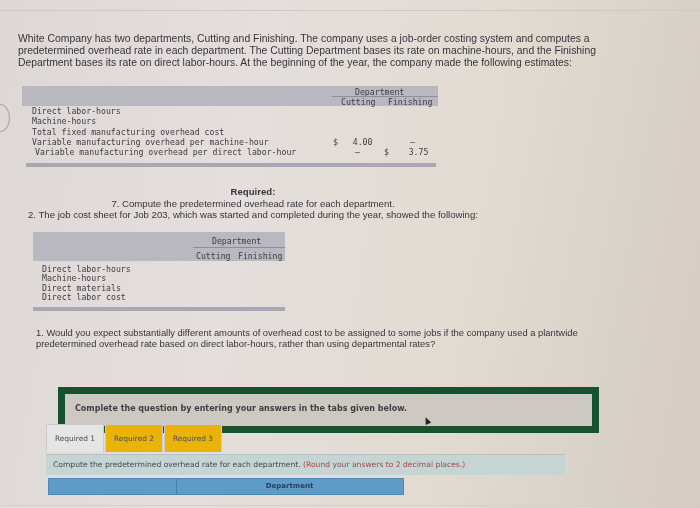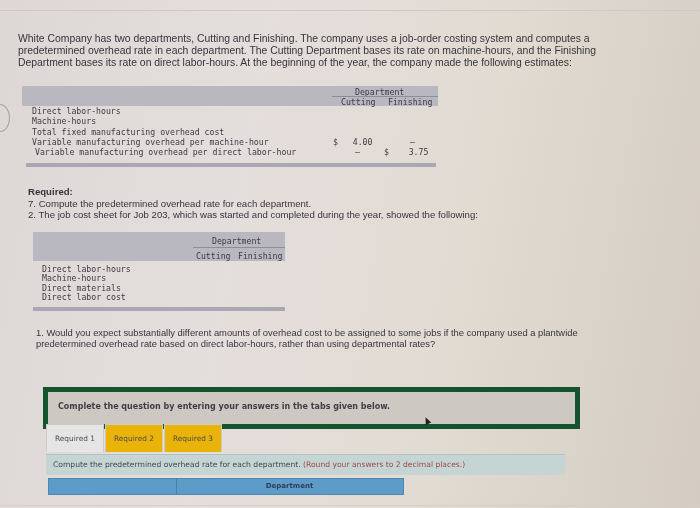--- a/index.html
+++ b/index.html
@@ -17,27 +17,27 @@
   .side-circle {
     position:absolute; left:-10px; top:104px; width:18px; height:26px;
     border:1px solid #a9a3a4; border-radius:50%;
   }
   .tbl { position:absolute; font-family:"DejaVu Sans Mono", monospace; font-size:8.2px; color:#3c3b44; }
   .tbl .hdrband { position:absolute; background:#b9b8c0; }
   .tbl .footband { position:absolute; background:#a9a8b2; height:4px; }
   .tbl .lbl { position:absolute; white-space:nowrap; }
   .tbl .dept-line { position:absolute; height:1px; background:#8f8e98; }
 
-  .req-block { position:absolute; left:28px; top:186px; font-size:9.6px; line-height:11.6px; color:#36353c; }
+  .req-block { position:absolute; left:28px; top:186px; font-size:9.6px; line-height:11.6px; color:#36353c;text-align:center; }
   .req-block .title { font-weight:bold; }
   .para2 { position:absolute; left:36px; top:327px; width:595px; font-size:9.4px; line-height:11.4px; color:#36353c; }
 
   .complete-box {
-    position:absolute; left:43px; top:387px; width:527px; height:32px;
-    background:#cdc8c2; border:5px solid #14532d;
+    position:absolute; left:58px; top:387px; width:527px; height:32px;
+    background:#cdc8c2; border:7px solid #14532d;
   }
   .complete-box span { position:absolute; left:10px; top:10px; font-size:8px; font-weight:bold; color:#3f3e44; font-family:"DejaVu Sans", sans-serif; }
   .cursor { position:absolute; left:424px; top:417px; width:0; height:0;
     border-left:3px solid transparent; border-right:3px solid transparent; border-bottom:7px solid #222; transform:rotate(-25deg); }
 
   .tabs { position:absolute; left:46px; top:424px; height:30px; }
   .tab {
     position:absolute; top:0; height:28px; border:1px solid #cfcac4; border-bottom:none;
     background:#eab308; font-size:7.4px; color:#4a4a52; font-family:"DejaVu Sans", sans-serif;
     box-sizing:border-box; padding-top:9px; text-align:center;

